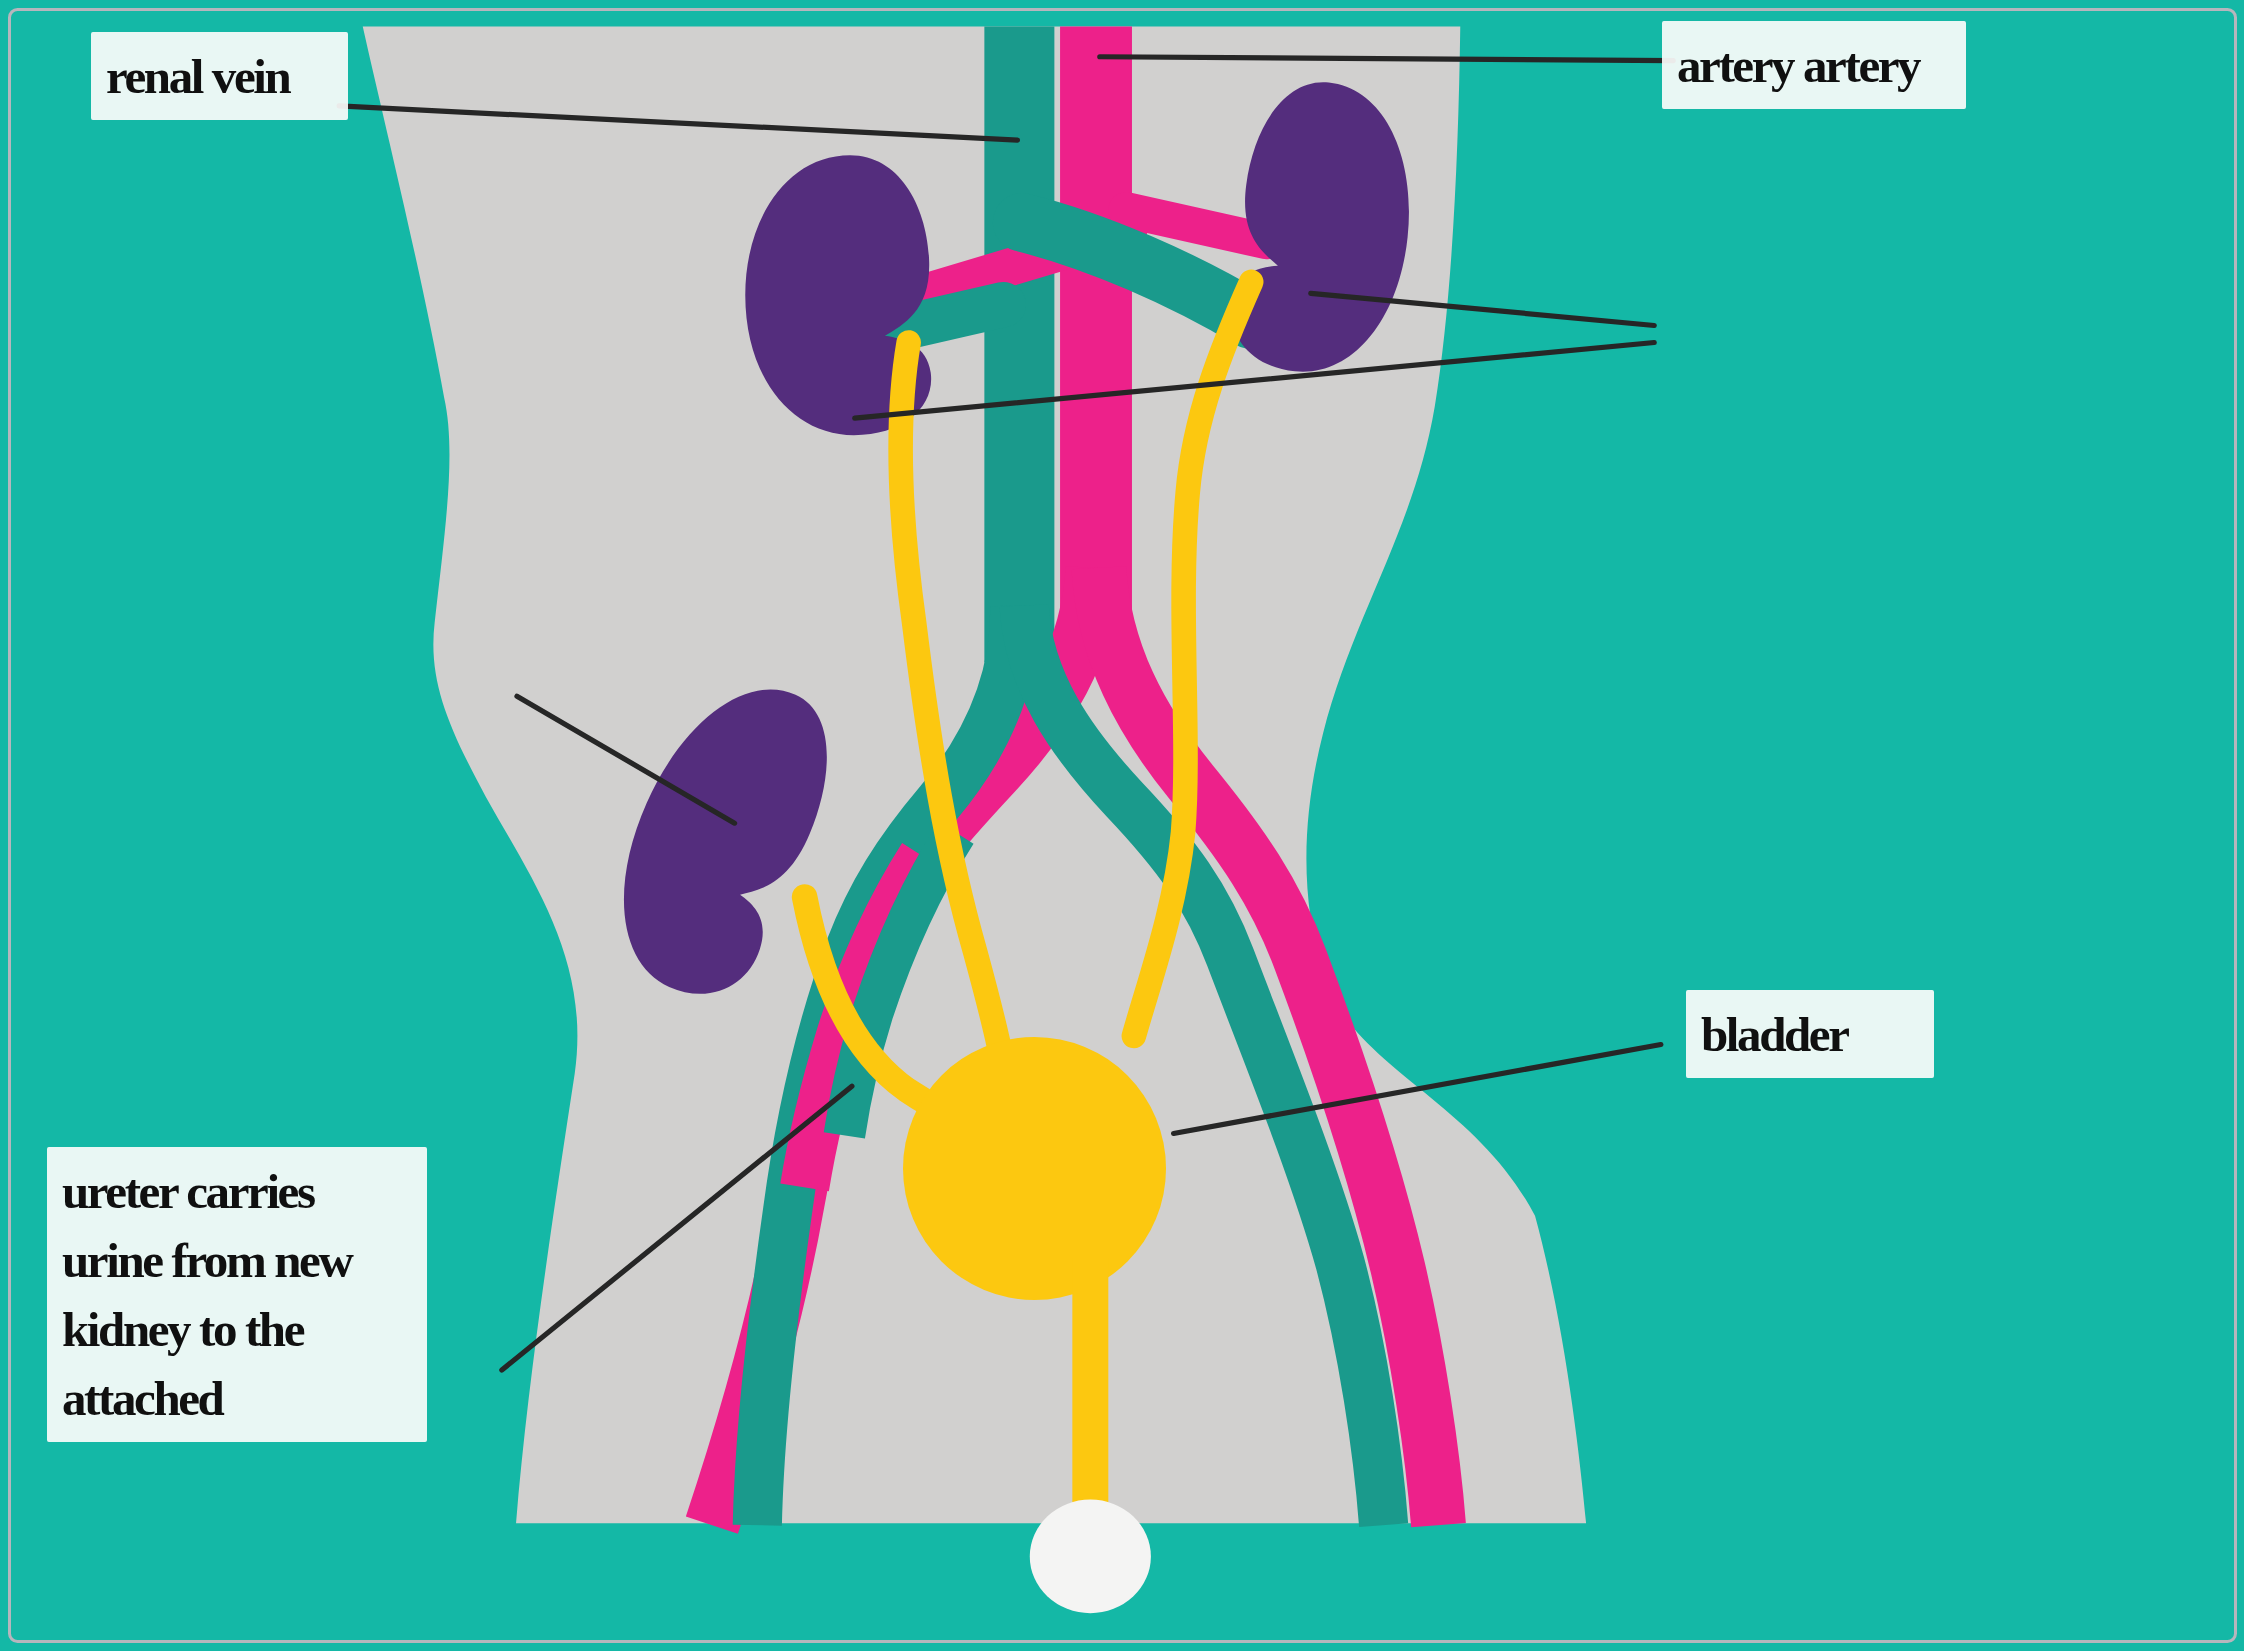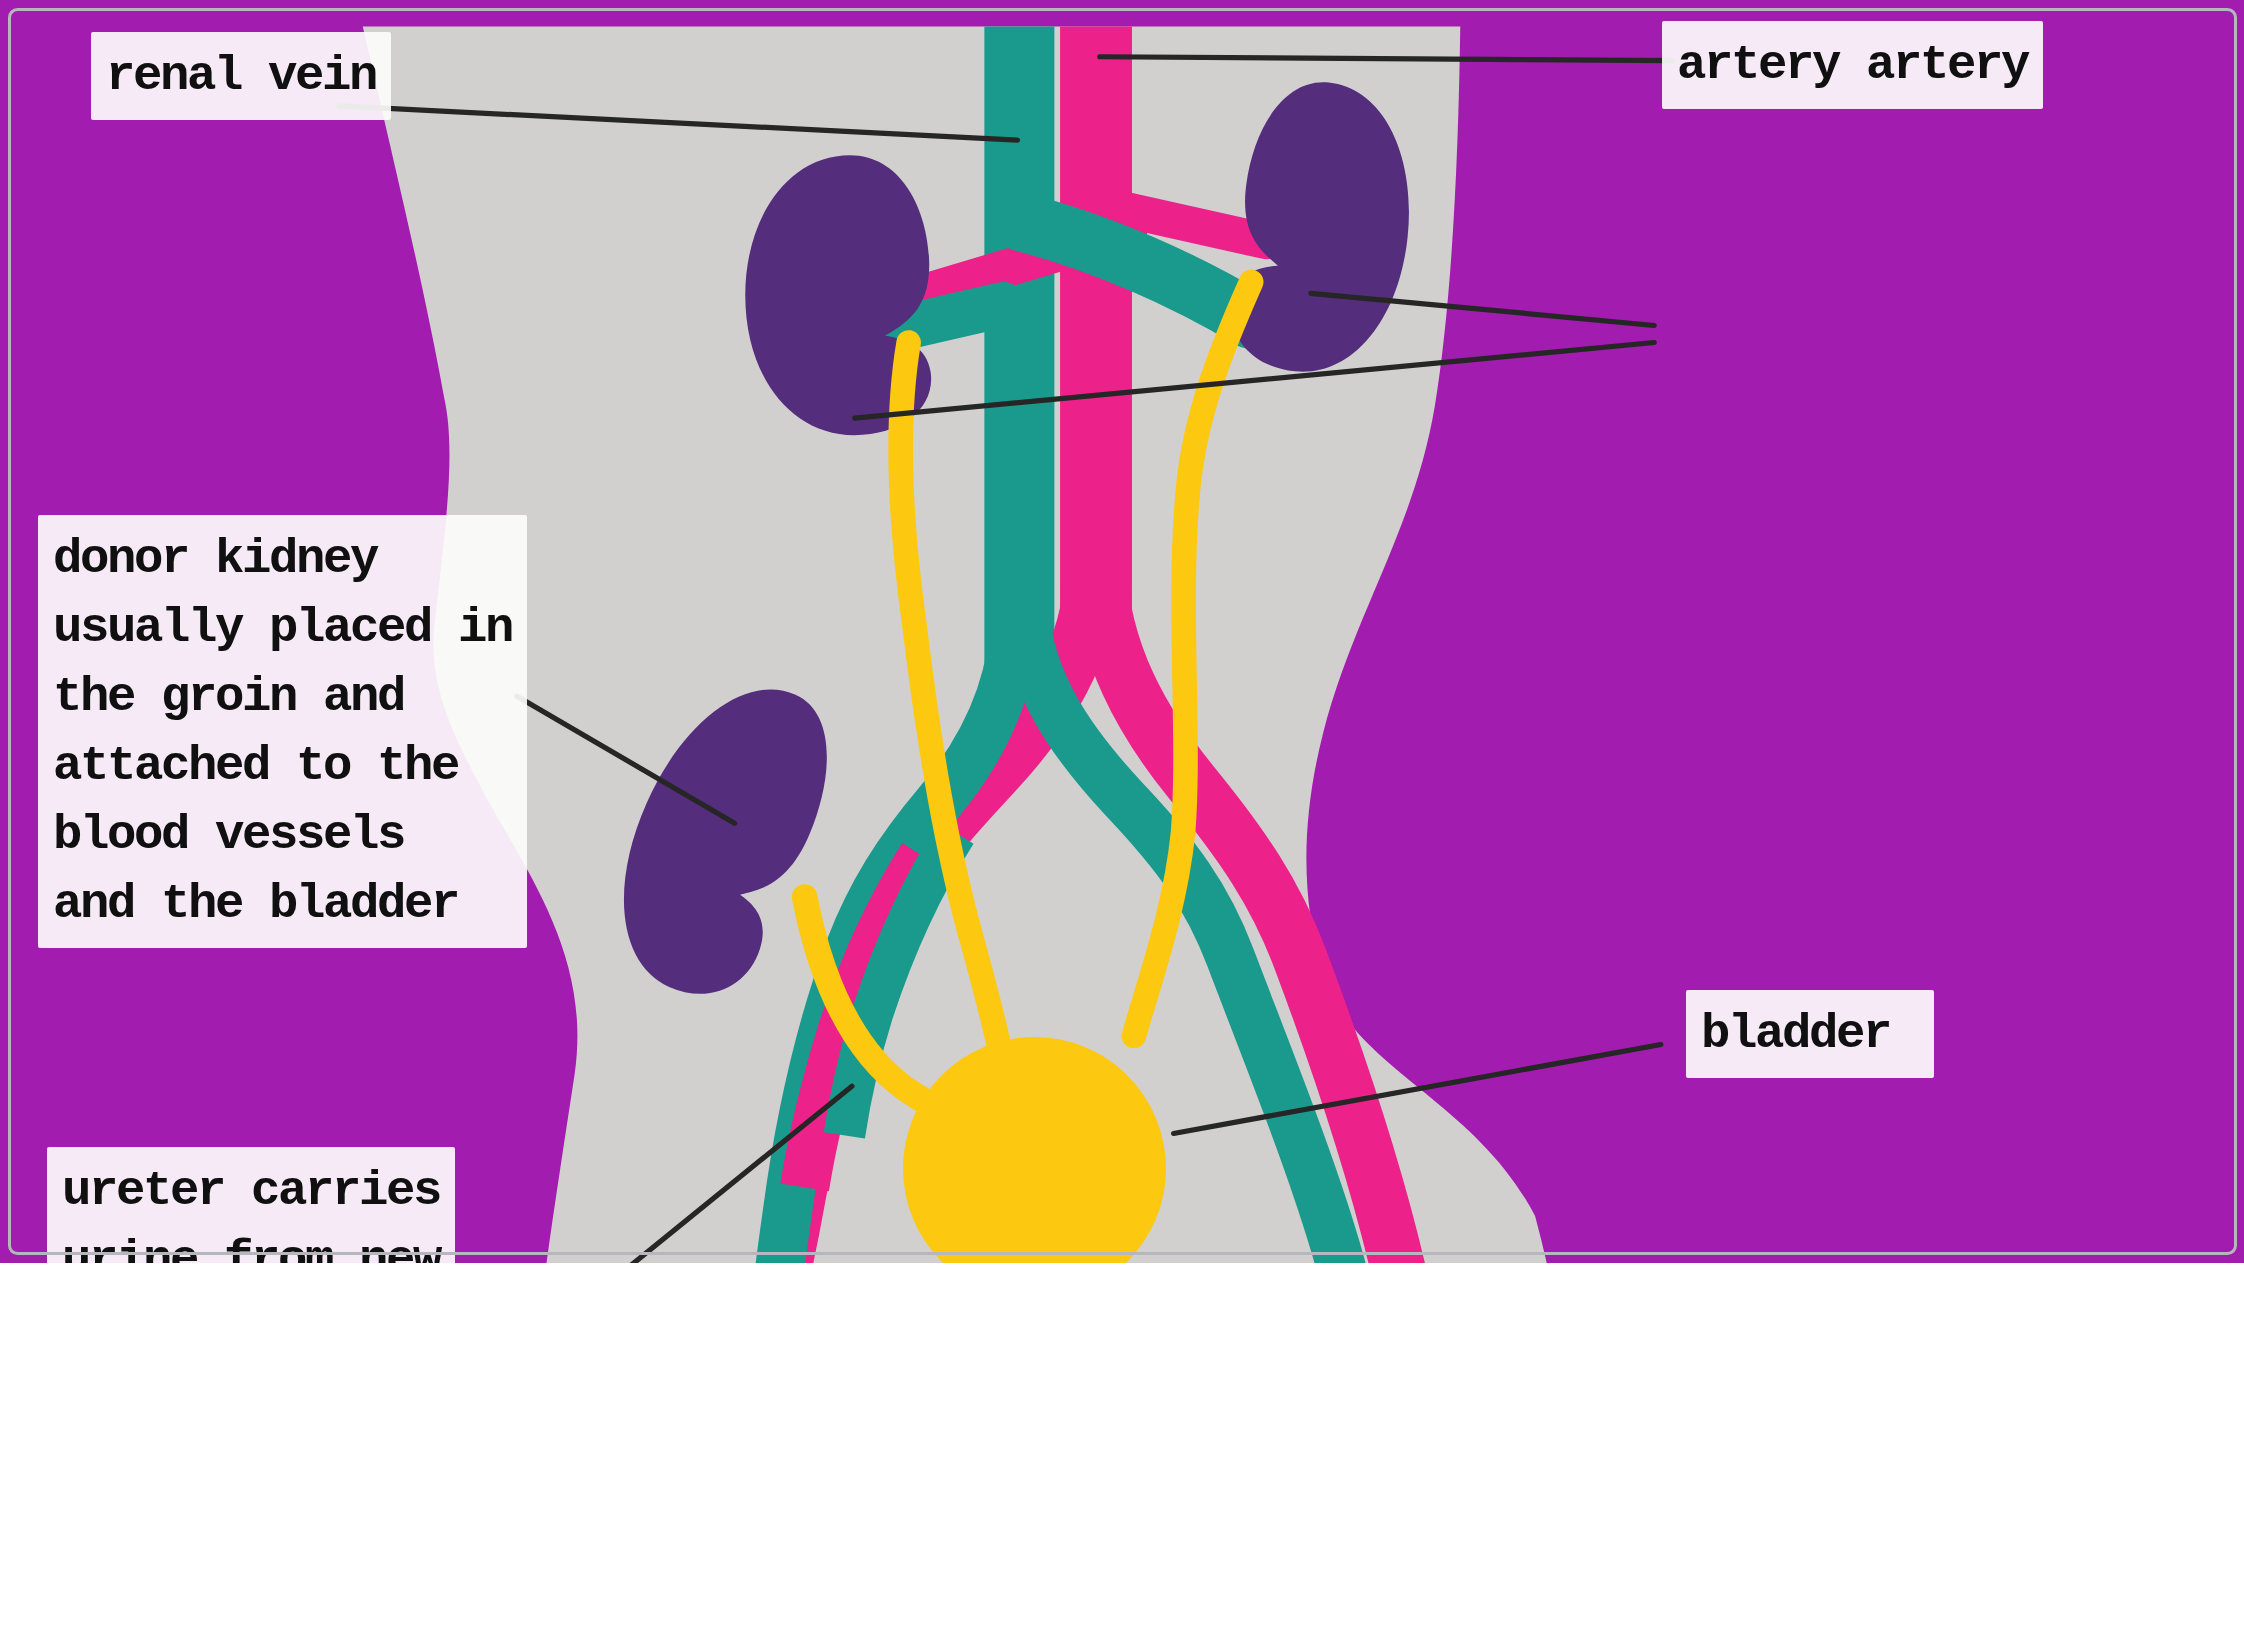--- a/index.html
+++ b/index.html
@@ -1,21 +1,21 @@
 <!DOCTYPE html>
 <html style="font-size:15px"><head>
 <meta charset="utf-8">
 <style>
   html,body{margin:0;padding:0;background:#ffffff;}
   .canvas{
     position:relative;
-    width:2245px;height:1263px;
-    background:#a21caf;
+    width:2245px;height:1651px;
+    background:#14b8a6;
     overflow:hidden;
-    font-family:Liberation Mono, monospace;
+    font-family:Liberation Serif, serif;
   }
   .frame{
     position:absolute;left:7.6px;top:7.6px;right:7.6px;bottom:7.6px;
     border:3.8px solid #b6b6bd;border-radius:9.5px;
     pointer-events:none;
   }
   .art{position:absolute;left:0;top:0;}
   .lb{
     position:absolute;
     background:rgba(252,252,251,0.92);
@@ -141,28 +141,20 @@
 
   <div class="lb lb-renal-vein">
     <div class="label">renal vein</div>
   </div>
 
   <div class="lb lb-renal-artery">
     <div class="label">artery artery</div>
   </div>
 
 
-  <div class="lb lb-donor">
-    <div class="label">donor kidney
-usually placed in
-the groin and
-attached to the
-blood vessels
-and the bladder</div>
-  </div>
 
   <div class="lb lb-bladder">
     <div class="label">bladder</div>
   </div>
 
   <div class="lb lb-ureter">
     <div class="label">ureter carries
 urine from new
 kidney to the
 attached</div>

